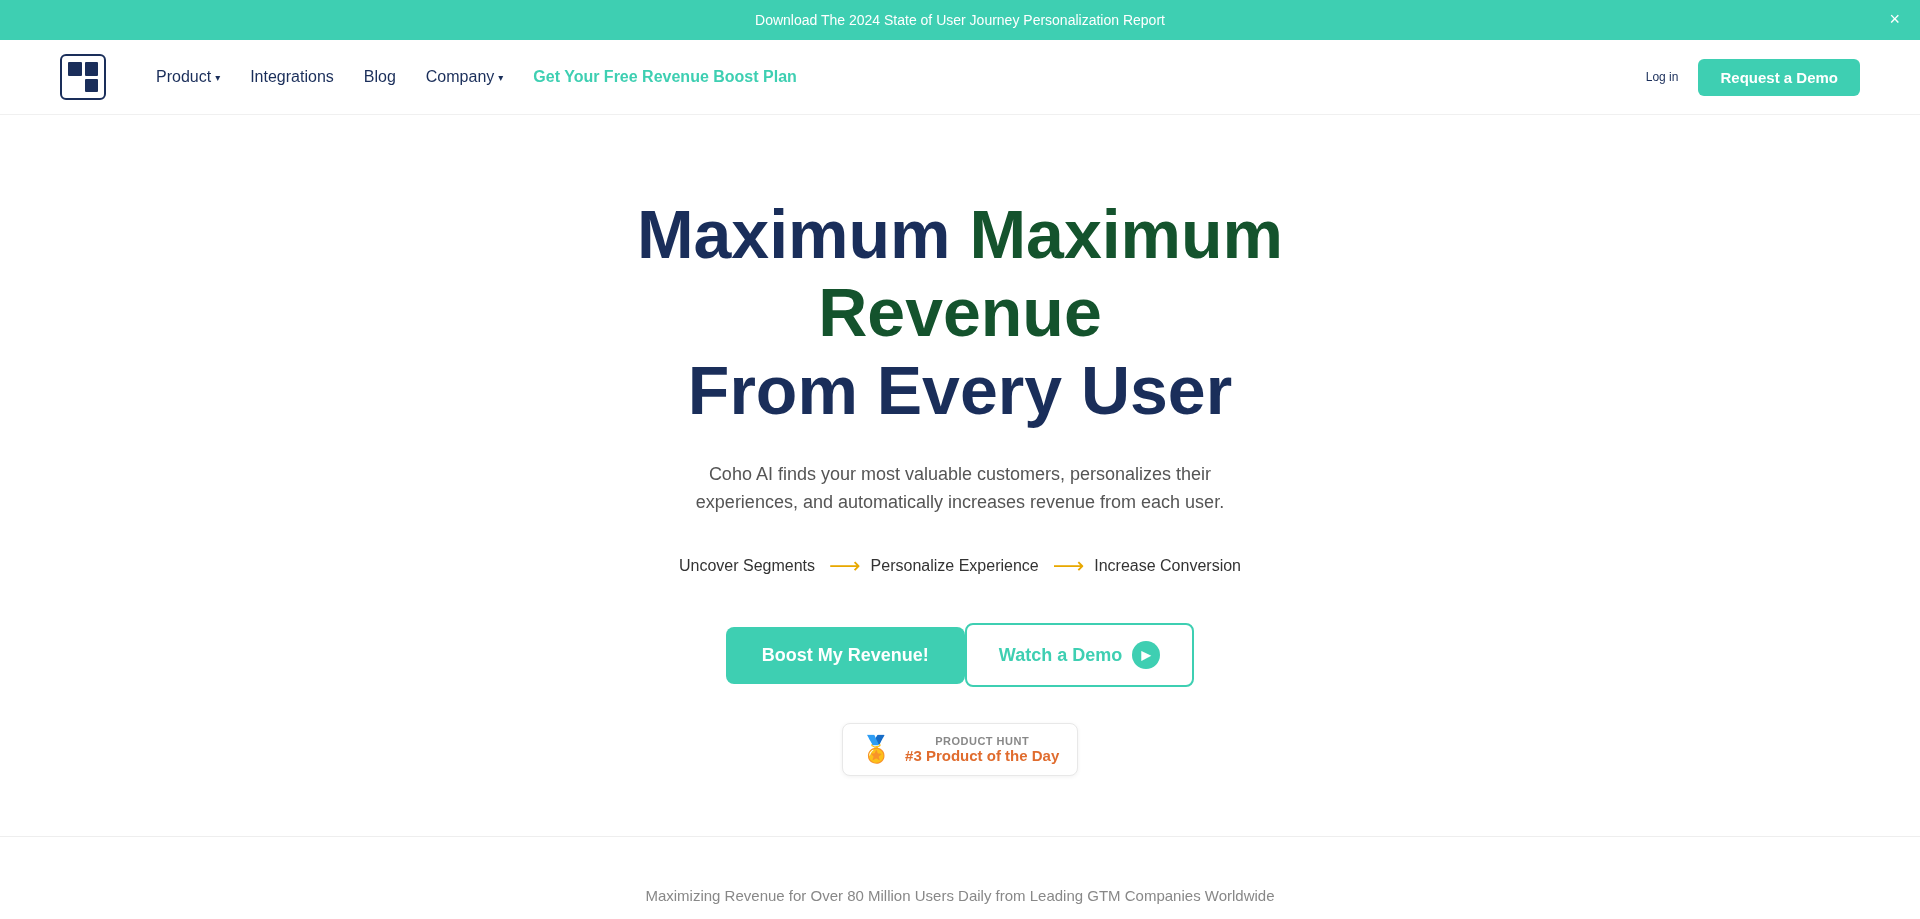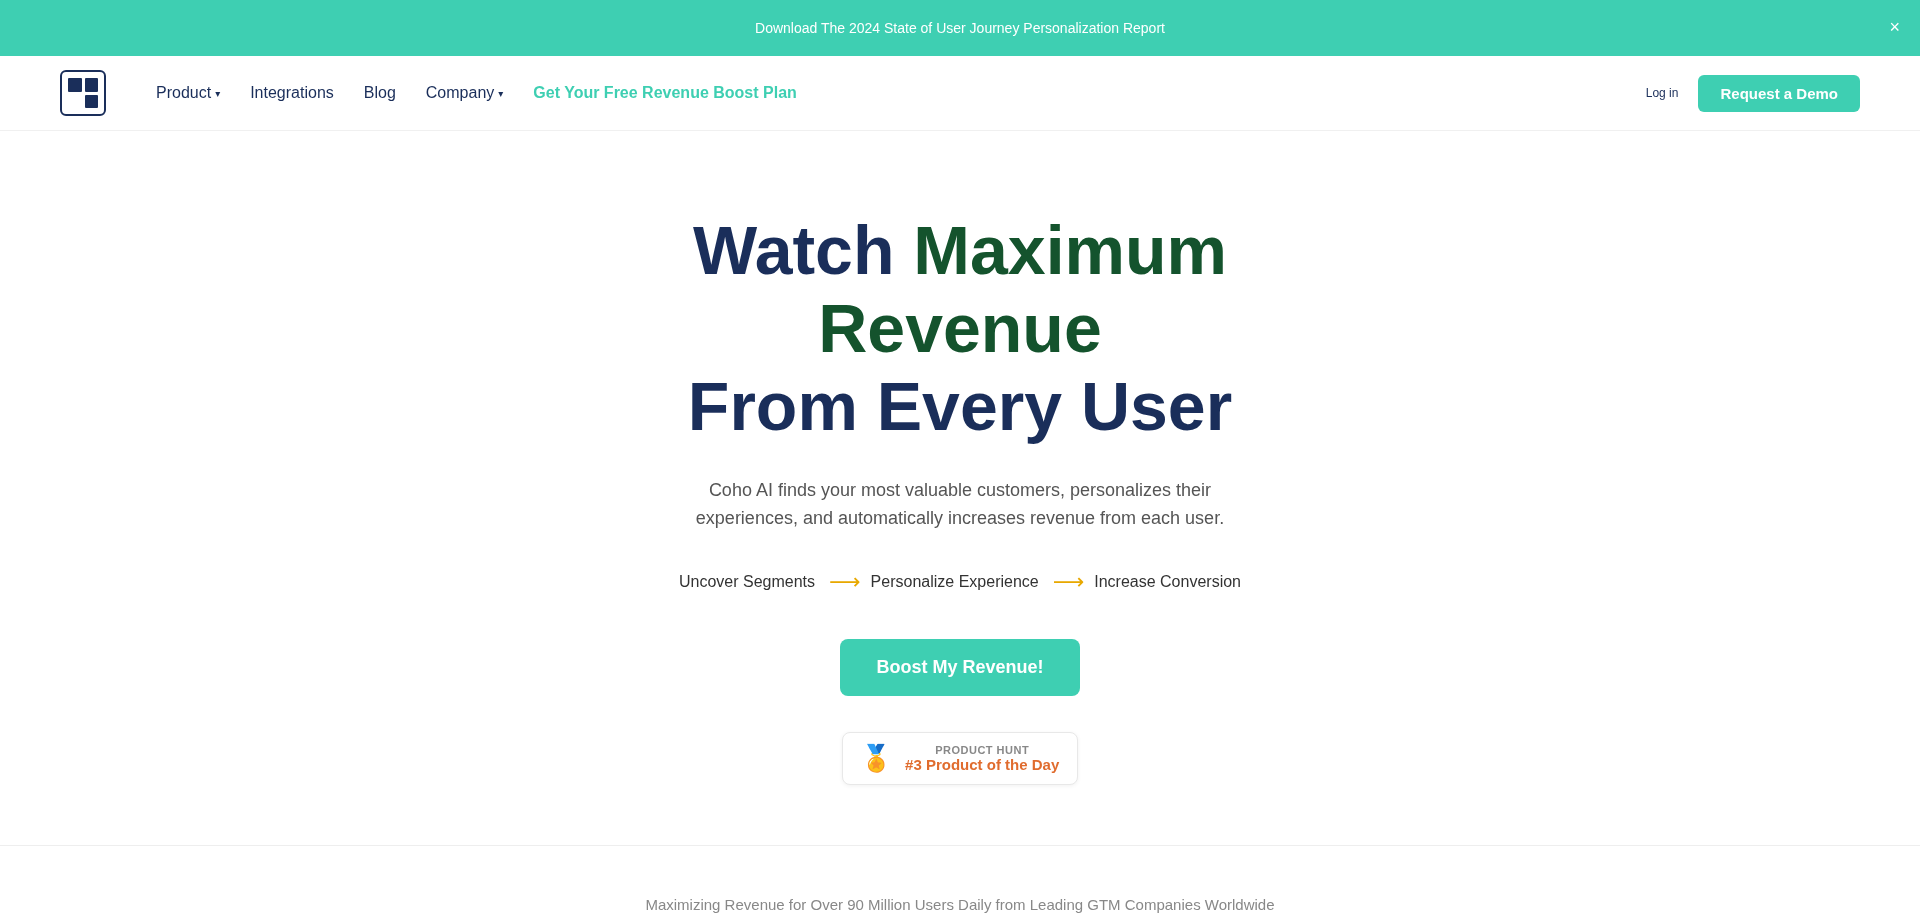--- a/index.html
+++ b/index.html
@@ -3,21 +3,21 @@
   <meta charset="utf-8">
   <style>
     * { margin: 0; padding: 0; box-sizing: border-box; }
     body { font-family: -apple-system, BlinkMacSystemFont, 'Segoe UI', sans-serif; background: #fff; overflow-x: hidden; }
 
     
     .top-banner {
       background: #3ecfb2;
       color: #fff;
       text-align: center;
-      padding: 20px 40px;
+      padding: 12px 40px;
       font-size: 14px;
       position: relative;
       display: flex;
       align-items: flex-end;
       justify-content: center;
     }
     .top-banner-close {
       position: absolute;
       right: 20px;
       cursor: pointer;
@@ -268,42 +268,46 @@
     </a>
   </div>
   <div class="nav-right">
     <button class="login-btn">Log in</button>
     <button class="demo-btn">Request a Demo</button>
   </div>
 </nav>
 
 <section class="hero">
   <h1 class="hero-title">
-    <span>Watch </span><span class="green">Maximum Revenue</span><br>
+    <span>Maximum </span><span class="green">Maximum Revenue</span><br>
     <span>From Every User</span>
   </h1>
   <p class="hero-subtitle">Coho AI finds your most valuable customers, personalizes their experiences, and automatically increases revenue from each user.</p>
 
   <div class="hero-flow">
     <span>Uncover Segments</span>
     <span class="flow-arrow">⟶</span>
     <span>Personalize Experience</span>
     <span class="flow-arrow">⟶</span>
     <span>Increase Conversion</span>
   </div>
 
   <div class="hero-actions">
     <button class="btn-boost">Boost My Revenue!</button>
+    <button class="btn-demo">
+      <span>Watch a Demo</span>
+      <span class="btn-demo-icon">▶</span>
+    </button>
   </div>
 
   <div class="ph-badge">
     <span class="ph-medal">🏅</span>
     <div>
       <div class="ph-text-top">PRODUCT HUNT</div>
       <div class="ph-text-bottom">#3 Product of the Day</div>
     </div>
   </div>
 </section>
 
 <section class="social-section">
-  <p class="social-label">Maximizing Revenue for Over 90 Million Users Daily from Leading GTM Companies Worldwide</p>
+  <p class="social-label">Maximizing Revenue for Over 80 Million Users Daily from Leading GTM Companies Worldwide</p>
 
 </section>
 
 </body></html>

